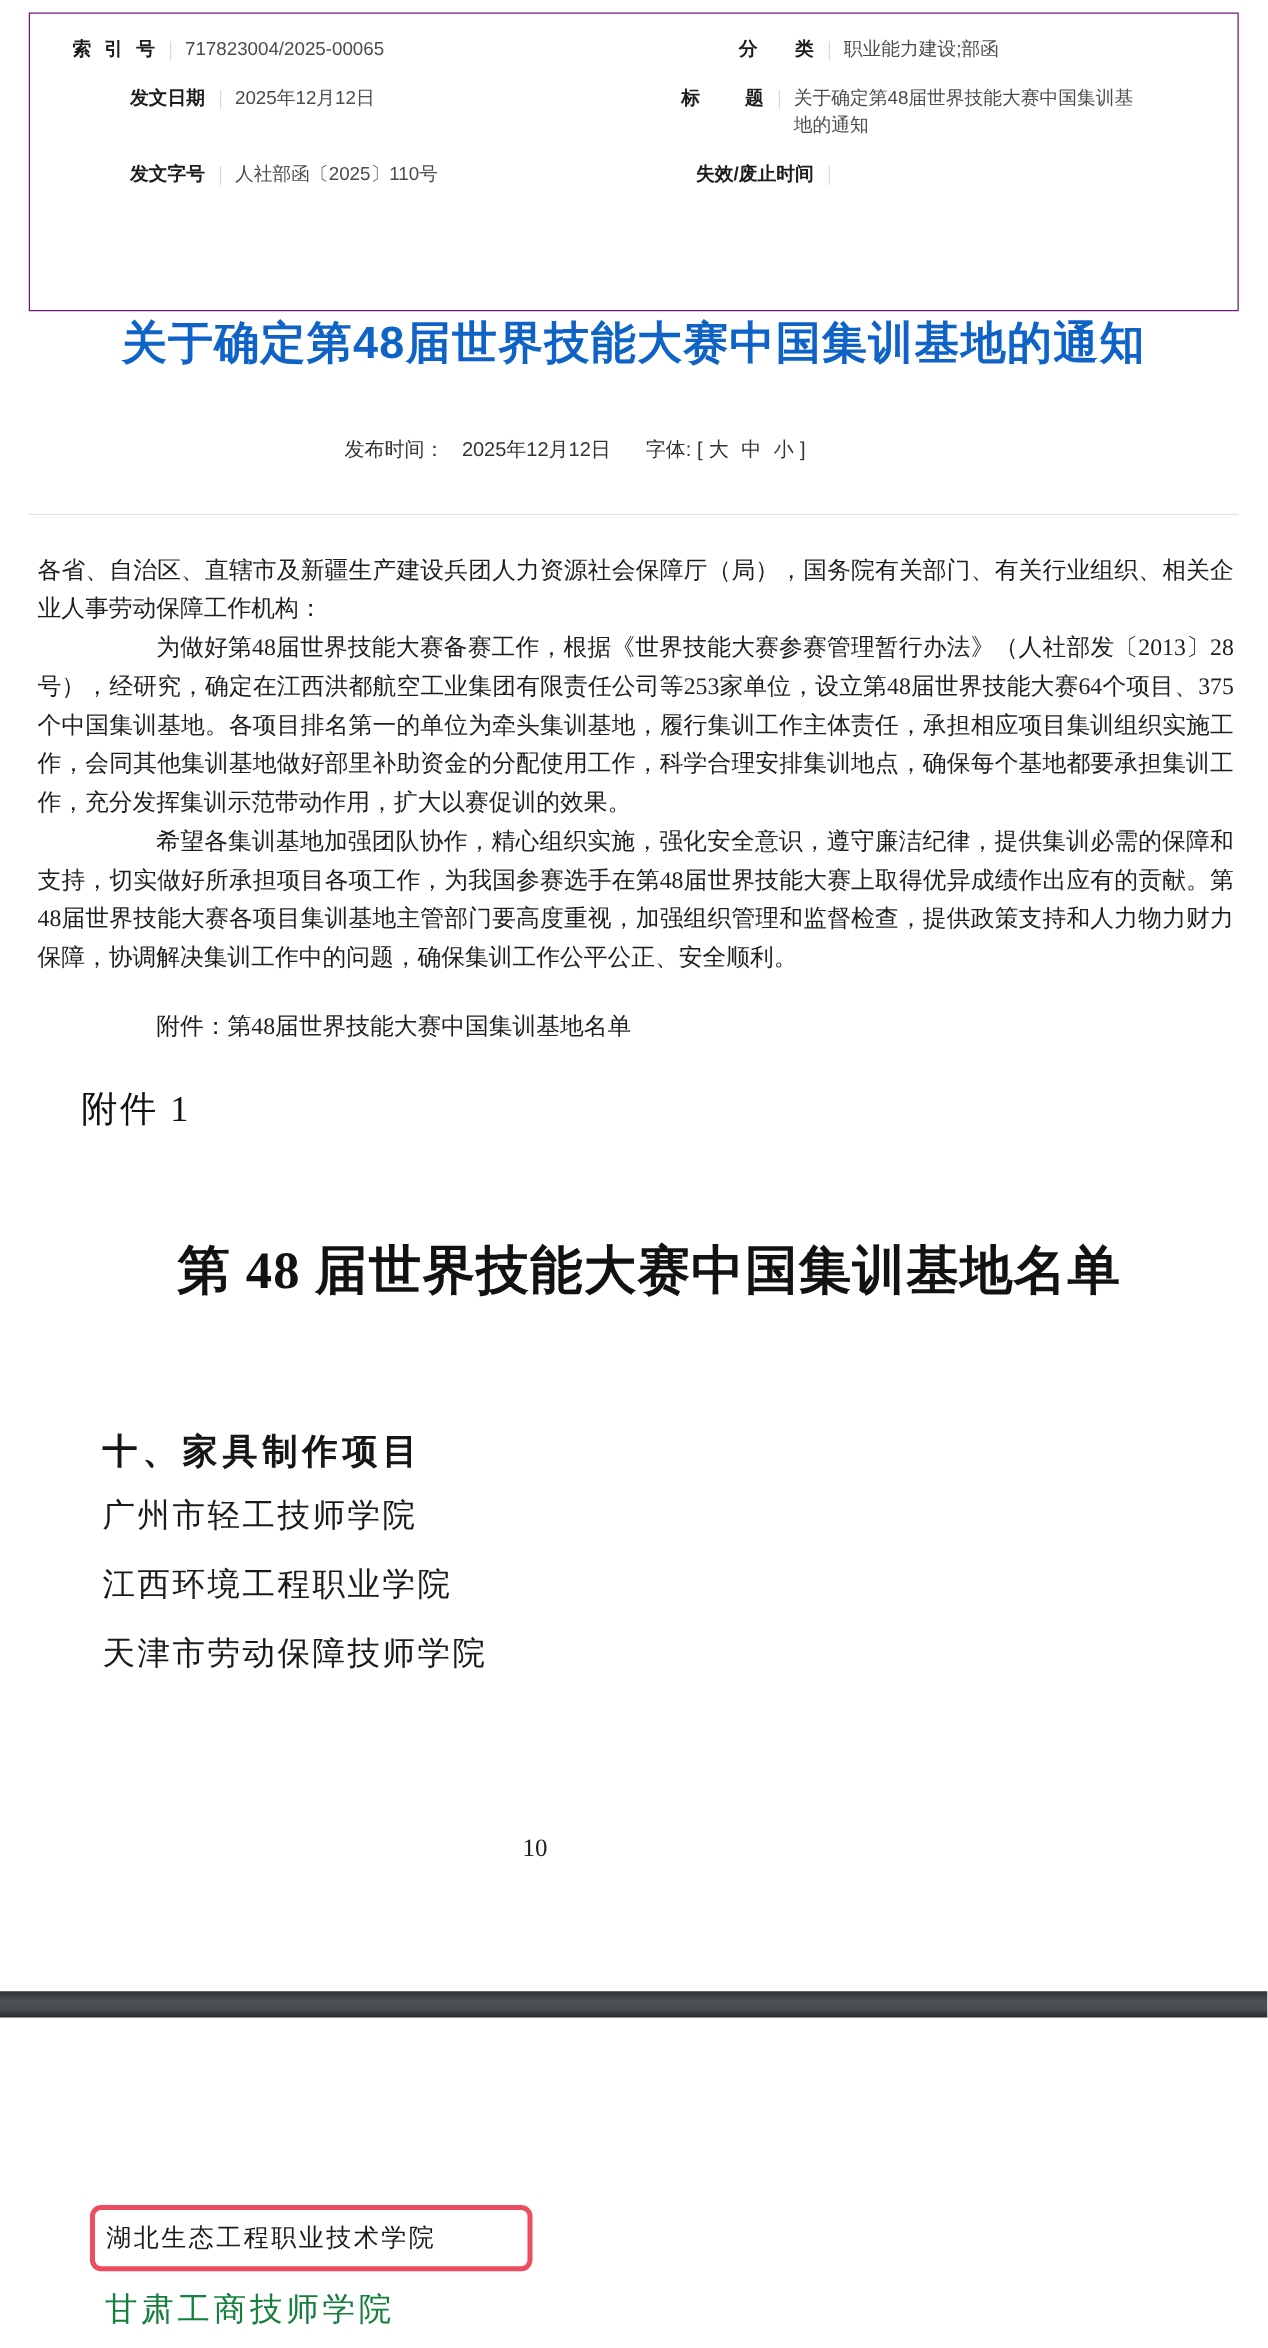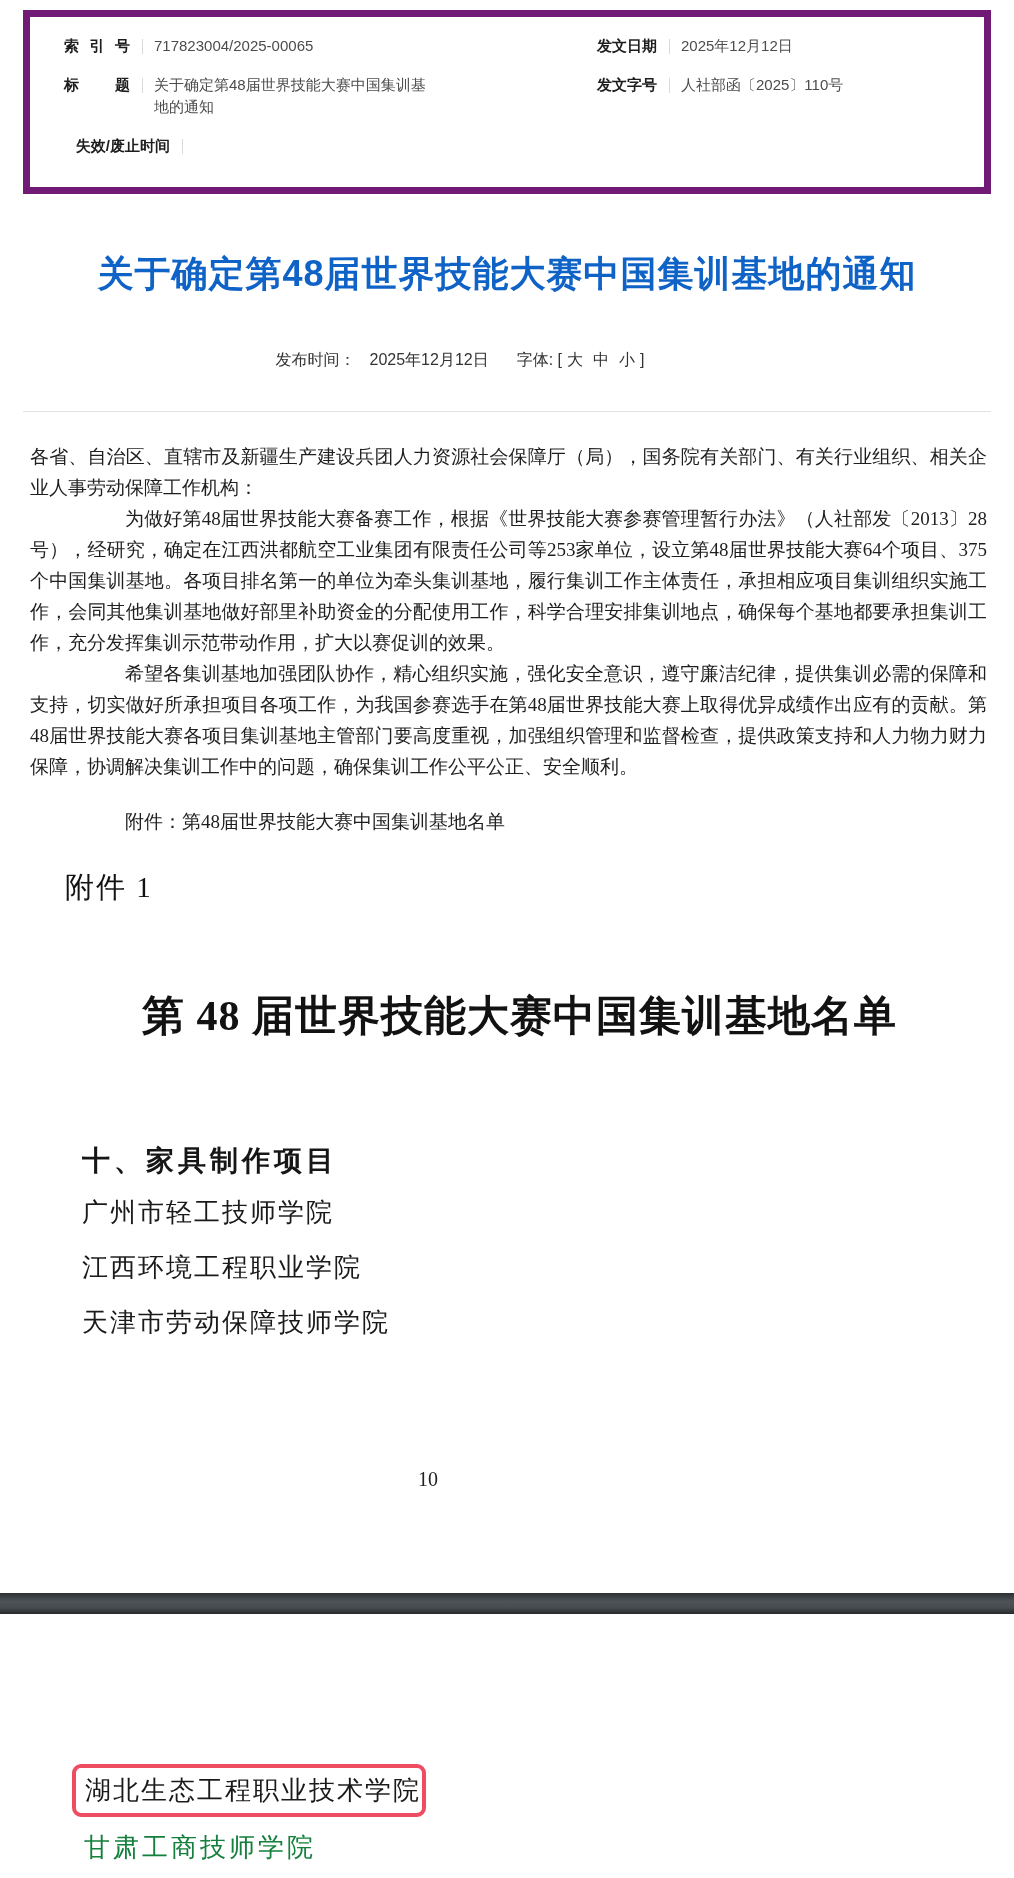--- a/index.html
+++ b/index.html
@@ -8,22 +8,22 @@
     width: 1014px; height: 1878px;
     position: relative;
     font-family: "Liberation Sans", sans-serif;
     color: #222;
     overflow: hidden;
   }
   .abs { position: absolute; }
 
   
   .meta-box {
-    left: 23px; top: 10px; width: 968px; height: 184px;
-    border: 7px solid #701a75;
+    left: 23px; top: 10px; width: 968px; height: 239px;
+    border: 1px solid #701a75;
     background: #fff;
     padding: 18px 0 0 34px;
   }
   .meta-grid { display: grid; grid-template-columns: 487px 1fr; column-gap: 0; }
   .meta-cell { display: flex; align-items: flex-start; margin-bottom: 17px; min-height: 22px; }
   .meta-label {
     flex: 0 0 auto;
     font-weight: bold; font-size: 15px; color: #1d1d1d;
     white-space: pre; line-height: 22px;
   }
@@ -98,35 +98,40 @@
     background: linear-gradient(180deg, #2c3135 0%, #4e5358 40%, #474c50 70%, #26292c 100%);
   }
 
   
   .highlight-box {
     left: 72px; top: 1764px; width: 354px; height: 53px;
     border: 4px solid #ee4d61; border-radius: 9px;
     display: flex; align-items: center;
     padding-left: 9px;
   }
-  .highlight-text { font-size: 26px; letter-spacing: 2px; color: #1a1a1a; }
+  .highlight-text { font-size: 20px; letter-spacing: 2px; color: #1a1a1a; }
   .school-plain {
     left: 84px; top: 1830px;
     font-size: 26px; letter-spacing: 3px; color: #15803d;
   }
 </style>
 </head>
 <body>
 
 <div class="abs meta-box">
   <div class="meta-grid">
     <div class="meta-cell">
       <span class="meta-label l-left">索 引 号</span>
       <span class="meta-sep"></span>
       <span class="meta-value">717823004/2025-00065</span>
+    </div>
+    <div class="meta-cell">
+      <span class="meta-label l-right">分　　类</span>
+      <span class="meta-sep"></span>
+      <span class="meta-value">职业能力建设;部函</span>
     </div>
 
     <div class="meta-cell">
       <span class="meta-label l-right">发文日期</span>
       <span class="meta-sep"></span>
       <span class="meta-value">2025年12月12日</span>
     </div>
 
     <div class="meta-cell">
       <span class="meta-label l-left">标　　题</span>

